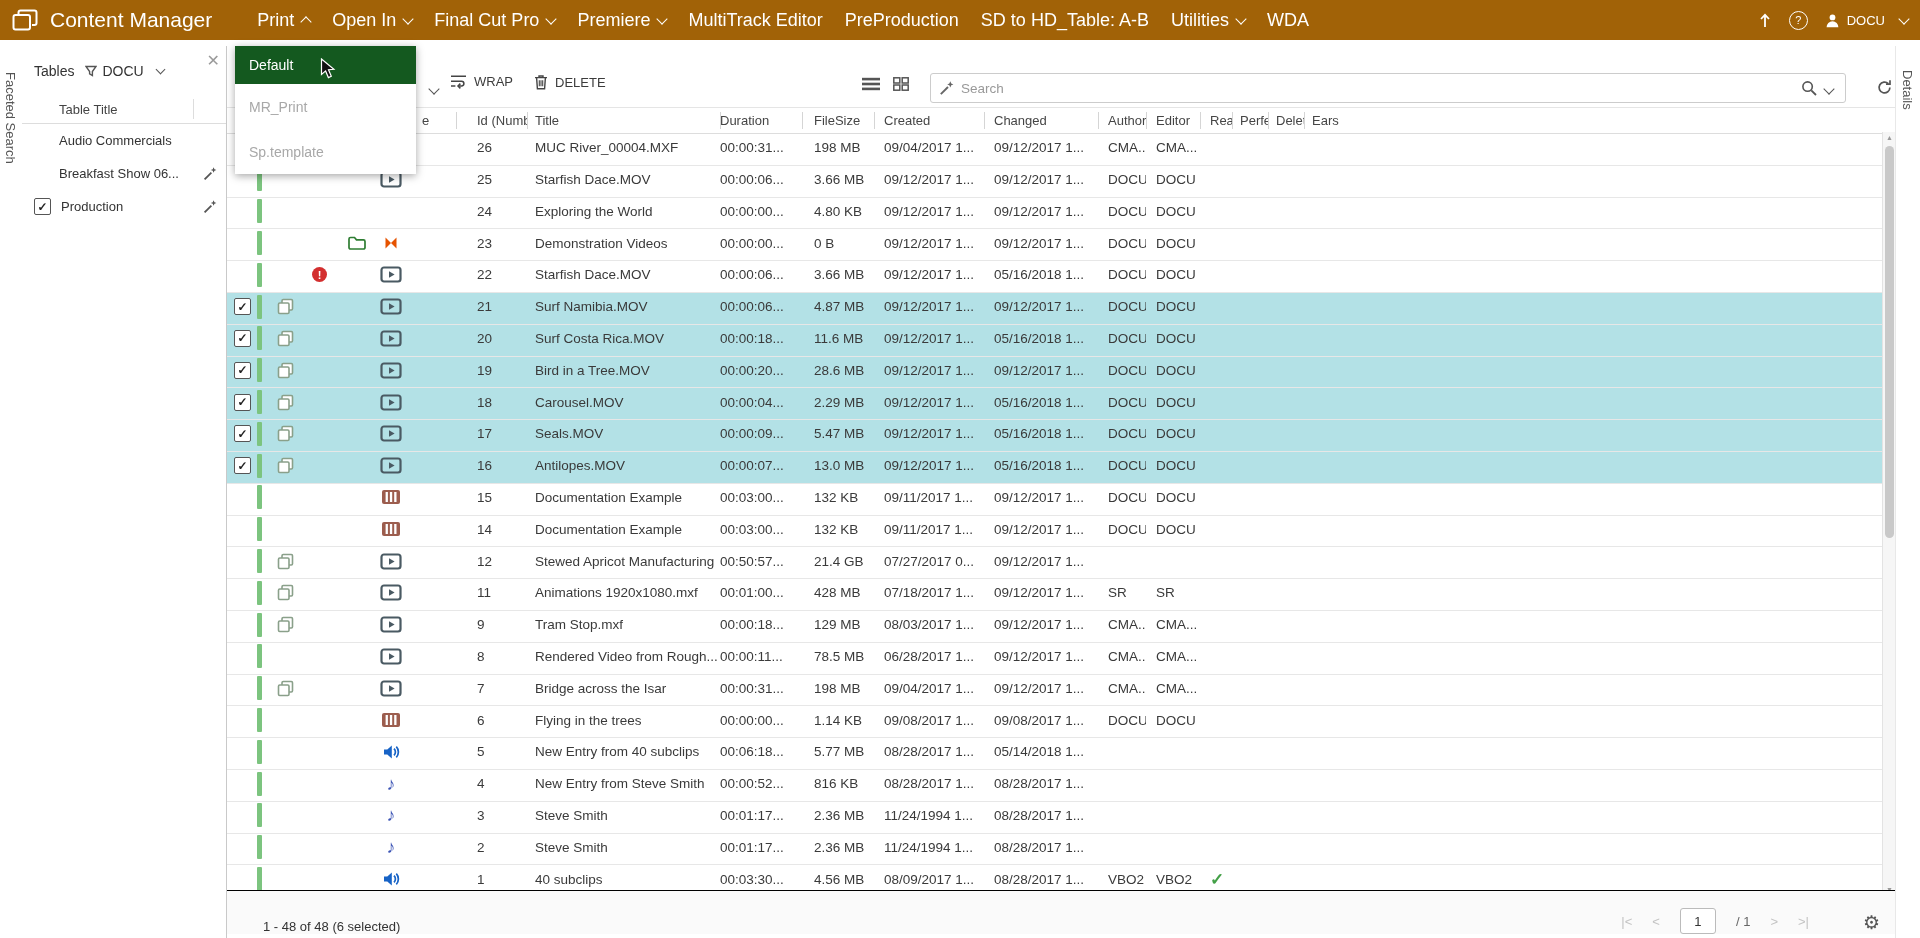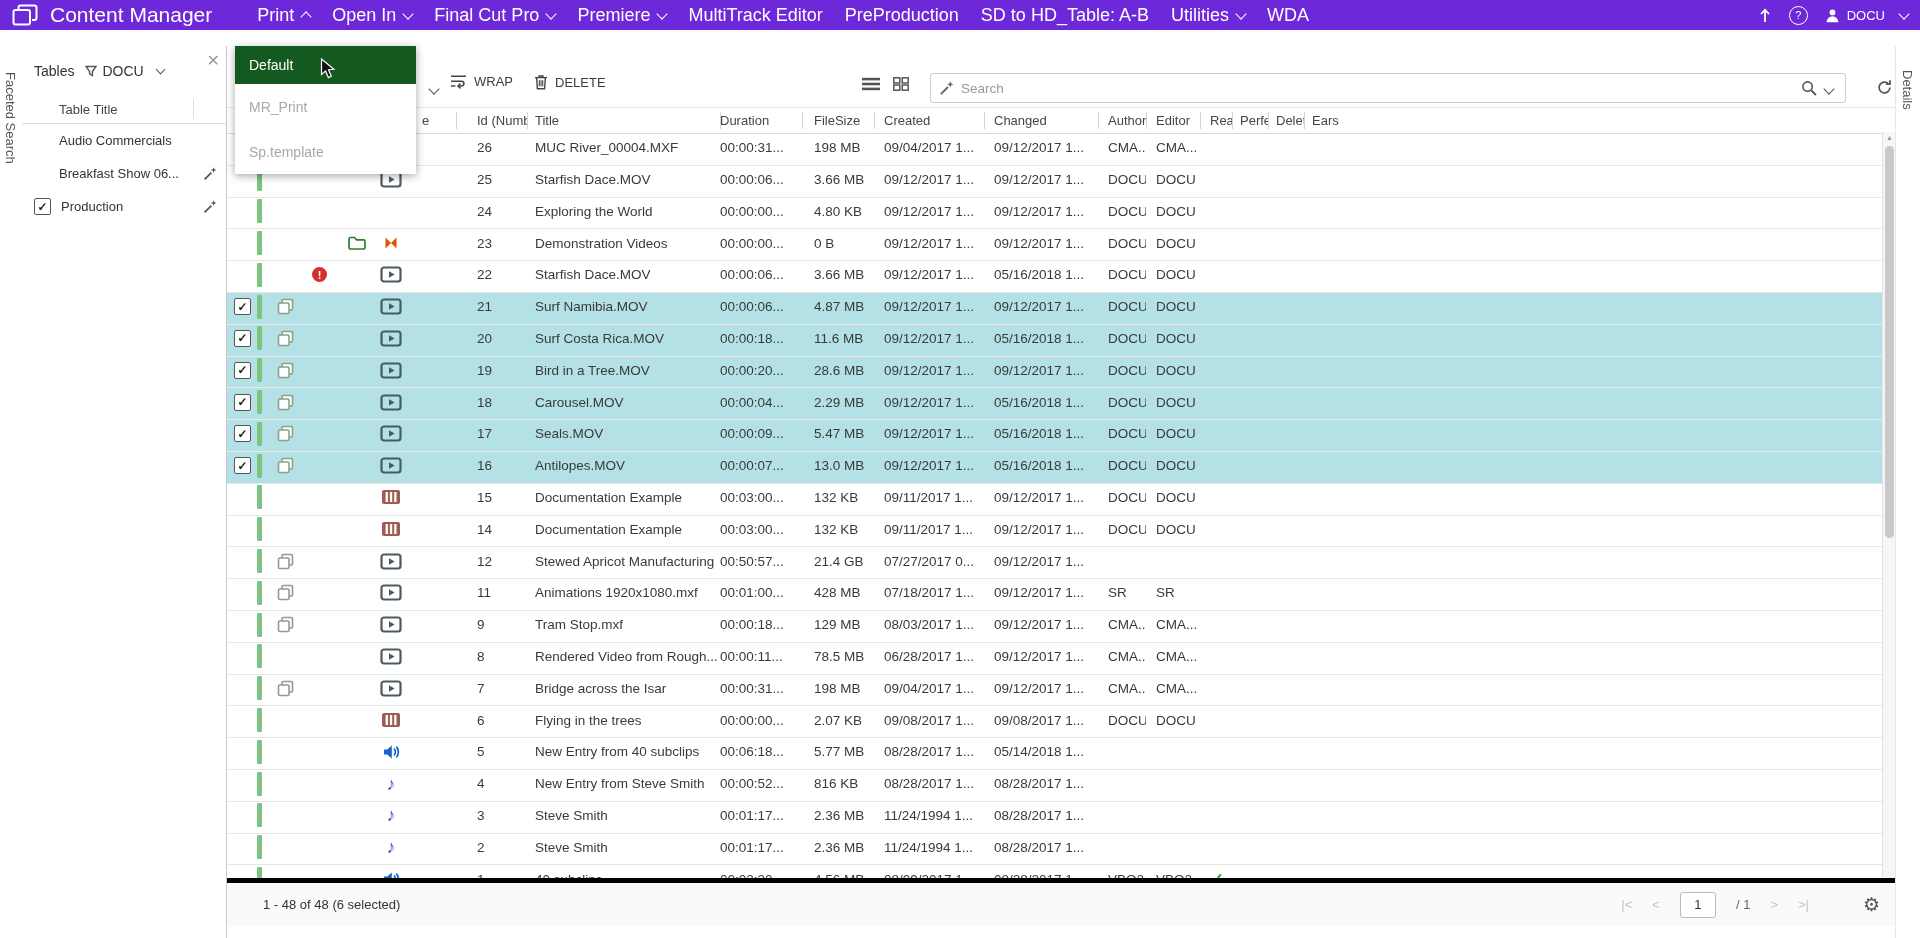--- a/index.html
+++ b/index.html
@@ -1,20 +1,20 @@
 <!DOCTYPE html>
 <html><head>
 <meta charset="utf-8">
 <style>
   html,body{margin:0;padding:0}
   body{width:1920px;height:938px;overflow:hidden;position:relative;background:#fff;
        font-family:"Liberation Sans",sans-serif;color:#333}
 
   
-  .topbar{position:absolute;left:0;top:0;right:0;height:30px;background:#6d28d9;display:flex;align-items:center;color:#fff;z-index:40}
+  .topbar{position:absolute;left:0;top:0;right:0;height:40px;background:#a16207;display:flex;align-items:center;color:#fff;z-index:40}
   .logo{margin-left:12px;display:flex;align-items:center}
   .apptitle{font-size:21px;margin-left:12px;white-space:nowrap}
   .menus{display:flex;margin-left:34px;align-items:center;height:100%}
   .menu-item{font-size:18px;padding:0 11px;height:100%;display:flex;align-items:center;white-space:nowrap;cursor:pointer}
   .chev{display:inline-block;width:7px;height:7px;border-right:1.6px solid currentColor;border-bottom:1.6px solid currentColor;transform:rotate(45deg);margin-left:8px;margin-top:-3px}
   .chev.up{transform:rotate(-135deg);margin-top:4px}
   .top-right{margin-left:auto;display:flex;align-items:center;gap:17px;margin-right:12px}
   .qmark{width:17px;height:17px;border:1.5px solid #fff;border-radius:50%;font-size:11px;display:flex;align-items:center;justify-content:center}
   .userbox{display:flex;align-items:center;gap:7px;font-size:13px}
 
@@ -77,21 +77,21 @@
   .rc{color:#43a047;font-size:17px;font-weight:bold}
   .ic{display:flex;align-items:center}
 
   
   .vscroll{position:absolute;right:0;top:86px;width:14px;height:763px;background:#f6f6f6;border-left:1px solid #e3e3e3;box-sizing:border-box}
   .vscroll .up,.vscroll .dn{position:absolute;left:0;right:0;text-align:center;font-size:7px;color:#999}
   .vscroll .up{top:2px}.vscroll .dn{bottom:2px}
   .vthumb{position:absolute;left:2px;right:2px;top:14px;height:392px;background:#c9c9c9;border-radius:6px}
 
   
-  .footer{position:absolute;left:0;right:0;bottom:12px;height:43px;background:#fafafa;border-top:5px solid #000000;display:flex;align-items:center}
+  .footer{position:absolute;left:0;right:0;bottom:4px;height:43px;background:#fafafa;border-top:1px solid #000000;display:flex;align-items:flex-end}
   .status{margin-left:37px;font-size:13px;color:#333}
   .pager{margin-left:auto;display:flex;align-items:center;gap:20px;color:#c3c3c3;font-size:13px}
   .pagebox{width:34px;height:24px;border:1px solid #bbb;border-radius:3px;display:flex;align-items:center;justify-content:center;color:#333;background:#fff;font-size:13px}
   .ptotal{color:#666}
   .gear{margin-left:54px;margin-right:16px;color:#555;font-size:19px;cursor:pointer}
 
   
   .dropdown{position:absolute;left:235px;top:46px;width:181px;background:#fff;box-shadow:0 2px 8px rgba(0,0,0,.35);z-index:50}
   .dd-item{height:45px;display:flex;align-items:center;padding-left:14px;font-size:14px;color:#a8a8a8;background:#fff;cursor:pointer}
   .dd-item.active{height:38px;background:#14591f;color:#fff}
@@ -965,21 +965,21 @@
               <rect x="4.6" y="3" width="2.3" height="10" fill="#fff"></rect>
               <rect x="8.9" y="3" width="2.3" height="10" fill="#fff"></rect>
               <rect x="13.2" y="3" width="2.3" height="10" fill="#fff"></rect>
             </svg>
           </span>
         </div>
         <div class="cell"></div>
         <div class="cell c6">6</div>
         <div class="cell c7">Flying in the trees</div>
         <div class="cell c8">00:00:00...</div>
-        <div class="cell c9">2.07 KB</div>
+        <div class="cell c9">1.14 KB</div>
         <div class="cell c10">09/08/2017 1...</div>
         <div class="cell c11">09/08/2017 1...</div>
         <div class="cell c12">DOCU</div>
         <div class="cell c13">DOCU</div>
         <div class="cell c14"></div>
         <div class="cell c15"></div>
         <div class="cell c16"></div>
         <div class="cell c17"></div>
         <div class="cell"></div>
       </div>

